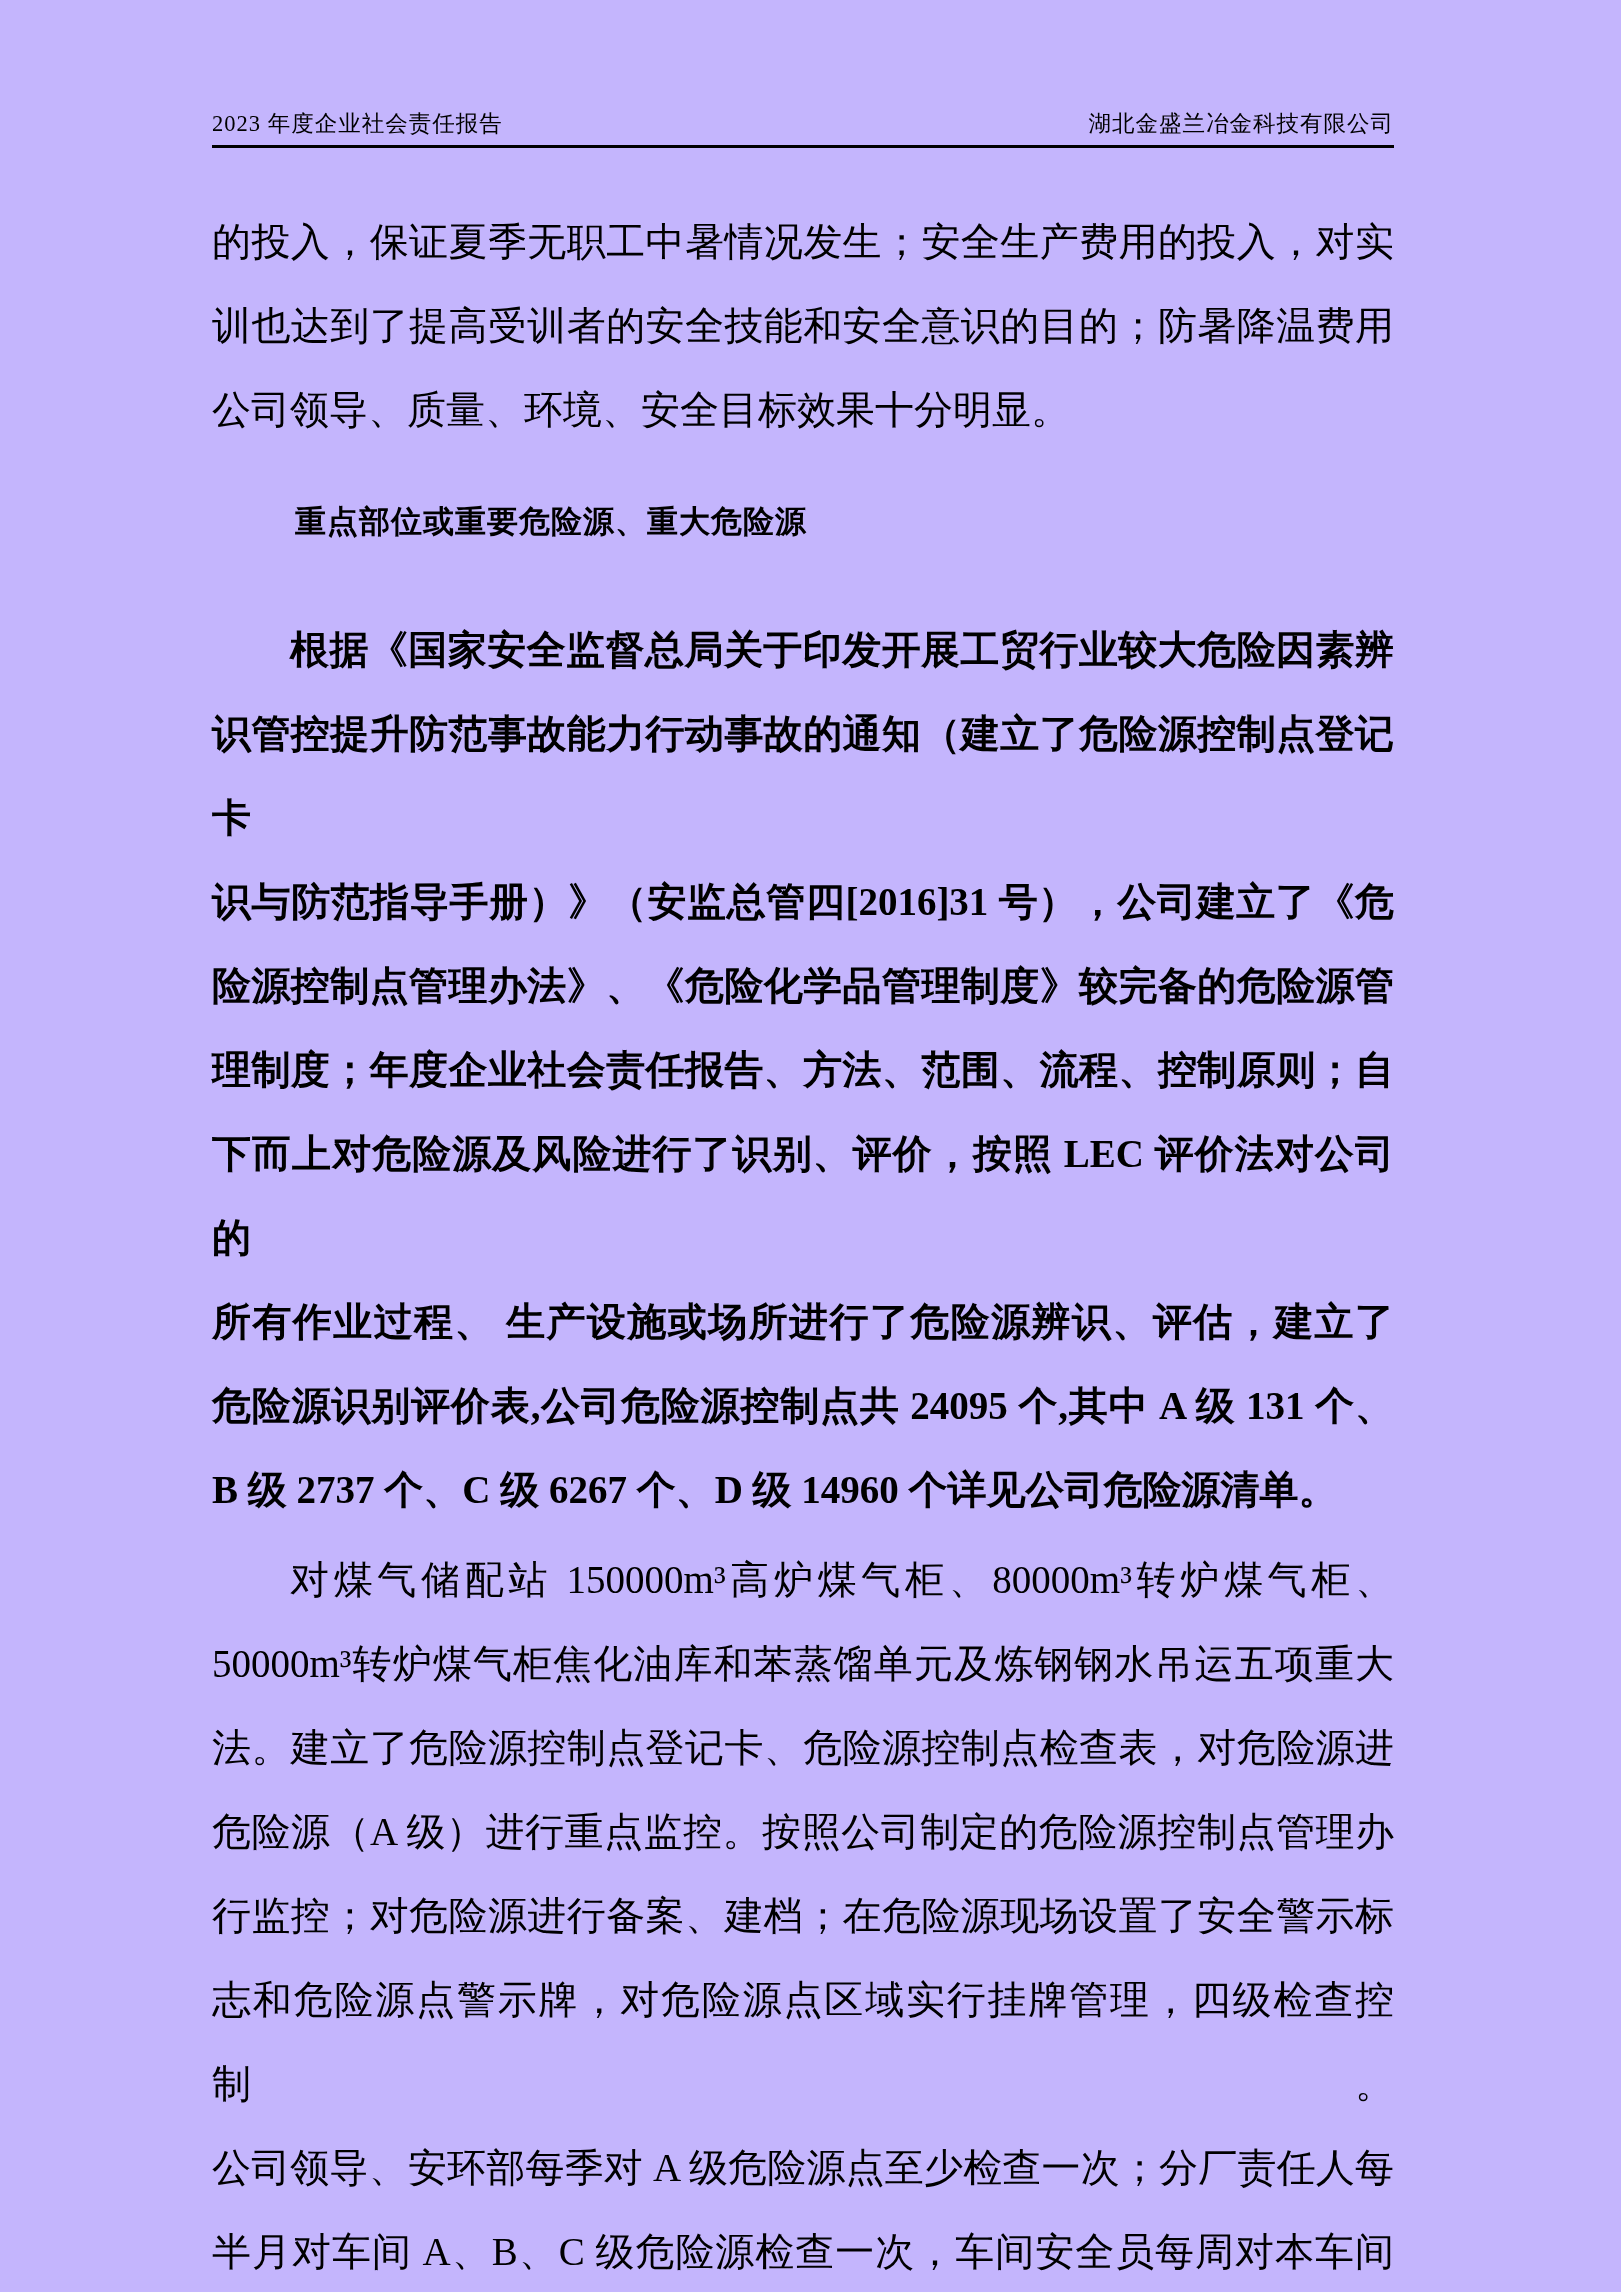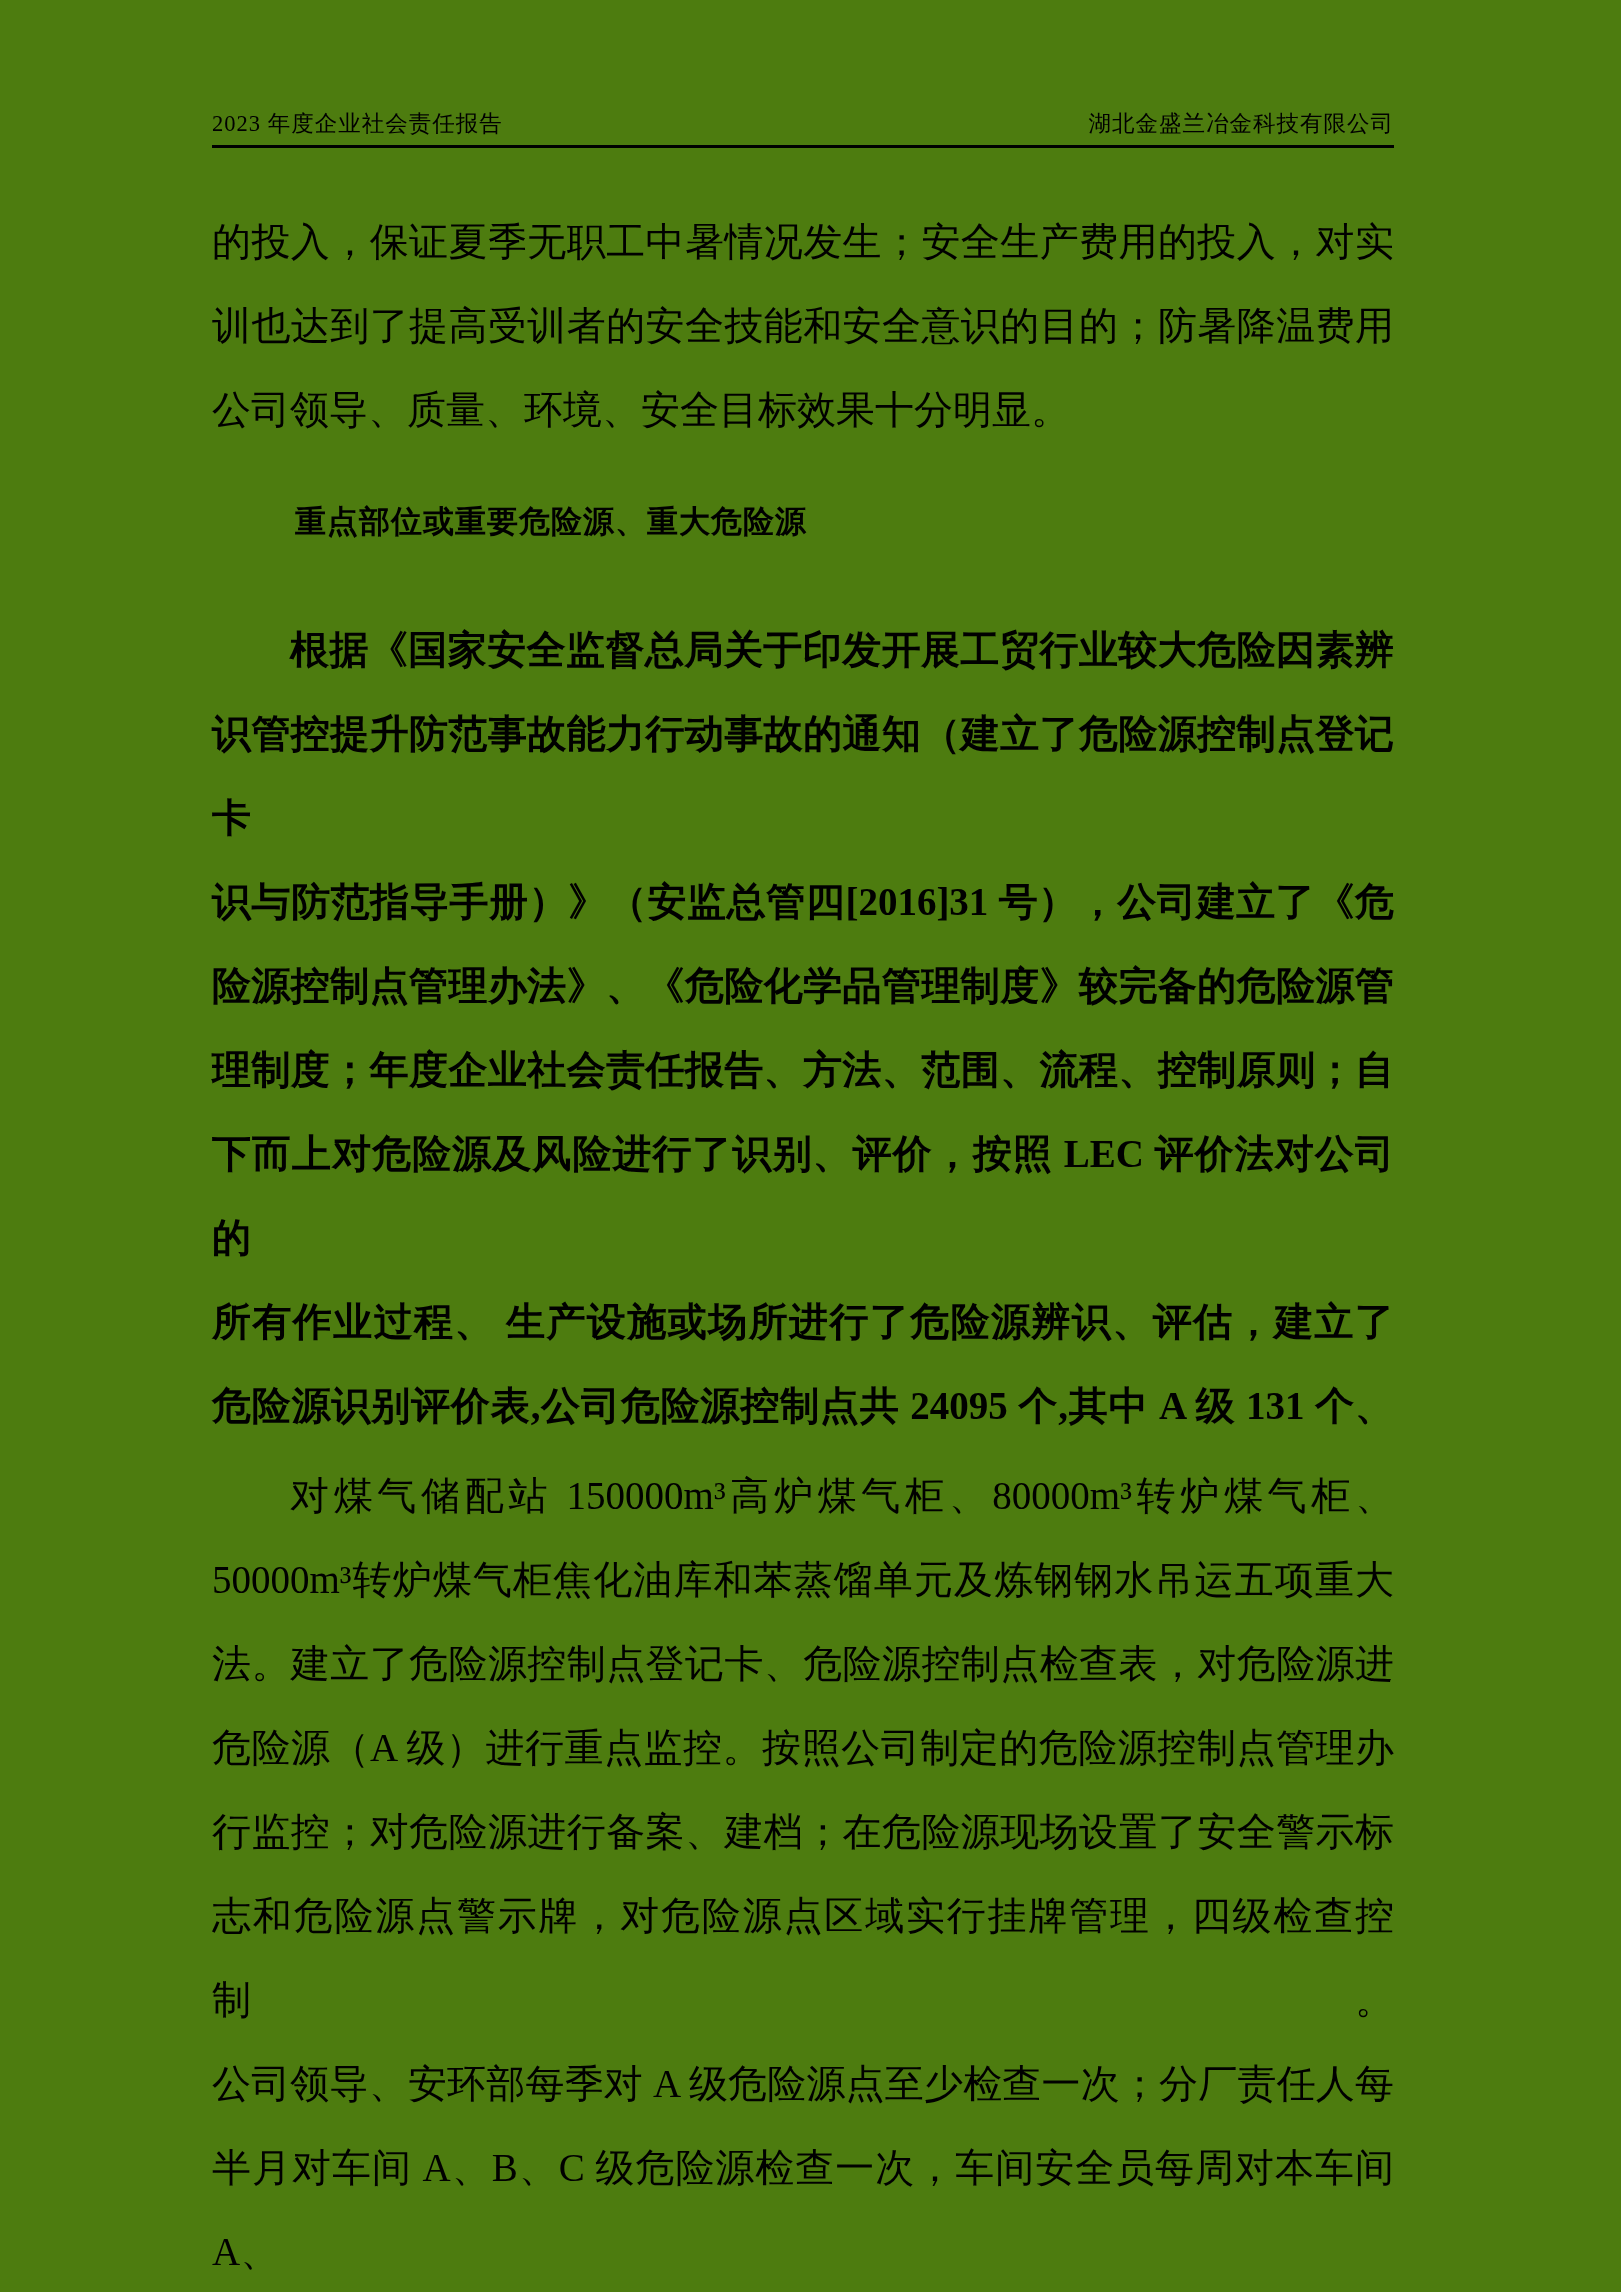--- a/index.html
+++ b/index.html
@@ -1,20 +1,20 @@
 <!DOCTYPE html>
 <html><head>
 <meta charset="utf-8">
 <style>
   * { margin:0; padding:0; box-sizing:border-box; }
   html,body { background:#ffffff; }
   .page {
     position:relative;
     width:1621px; height:2293px;
-    background:#4d7c0f;
+    background:#c4b5fd;
     color:#000000;
     padding:110px 227px 0 212px;
     font-family:"Liberation Serif","DejaVu Serif",serif;
     overflow:hidden;
   }
   .page-header {
     display:flex;
     justify-content:space-between;
     align-items:flex-end;
     border-bottom:3.9px solid #000000;
@@ -67,20 +67,21 @@
 
     <div class="para indent main-para-1">
         <div class="line">根据《国家安全监督总局关于印发开展工贸行业较大危险因素辨</div>
         <div class="line">识管控提升防范事故能力行动事故的通知（建立了危险源控制点登记卡</div>
         <div class="line">识与防范指导手册）》（安监总管四[2016]31 号），公司建立了《危</div>
         <div class="line">险源控制点管理办法》、《危险化学品管理制度》较完备的危险源管</div>
         <div class="line">理制度；年度企业社会责任报告、方法、范围、流程、控制原则；自</div>
         <div class="line">下而上对危险源及风险进行了识别、评价，按照 LEC 评价法对公司的</div>
         <div class="line">所有作业过程、 生产设施或场所进行了危险源辨识、评估，建立了</div>
         <div class="line">危险源识别评价表,公司危险源控制点共 24095 个,其中 A 级 131 个、</div>
+        <div class="line last">B 级 2737 个、C 级 6267 个、D 级 14960 个详见公司危险源清单。</div>
       </div>
 
     <div class="para indent main-para-2">
         <div class="line">对煤气储配站 150000m³高炉煤气柜、80000m³转炉煤气柜、</div>
         <div class="line">50000m³转炉煤气柜焦化油库和苯蒸馏单元及炼钢钢水吊运五项重大</div>
         <div class="line">法。建立了危险源控制点登记卡、危险源控制点检查表，对危险源进</div>
         <div class="line">危险源（A 级）进行重点监控。按照公司制定的危险源控制点管理办</div>
         <div class="line">行监控；对危险源进行备案、建档；在危险源现场设置了安全警示标</div>
         <div class="line">志和危险源点警示牌，对危险源点区域实行挂牌管理，四级检查控制。</div>
         <div class="line">公司领导、安环部每季对 A 级危险源点至少检查一次；分厂责任人每</div>

